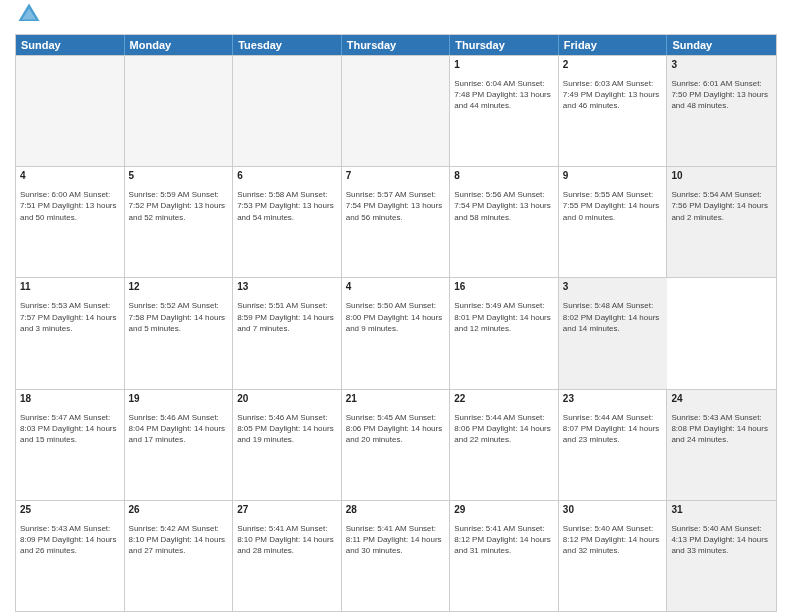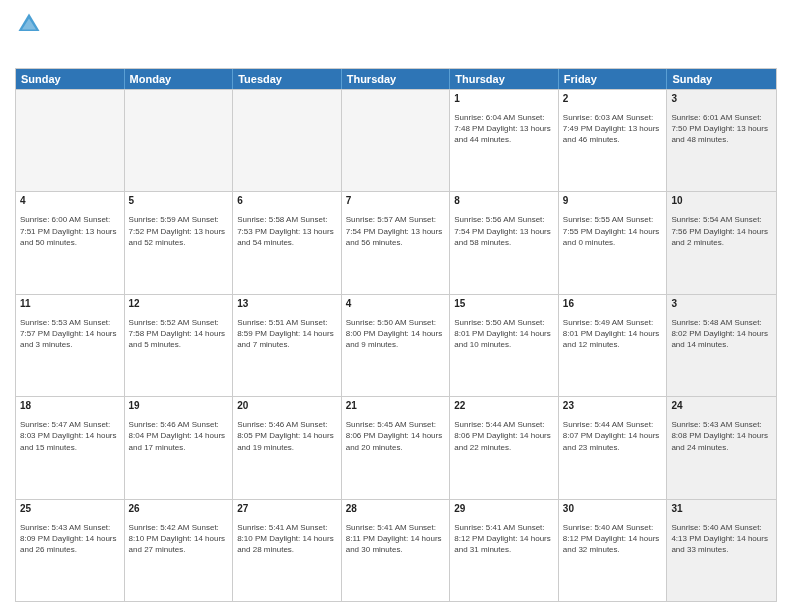--- a/index.html
+++ b/index.html
@@ -6,24 +6,23 @@
     body {
       width: 792px;
       height: 612px;
       font-family: Arial, sans-serif;
       background: #fff;
       overflow: hidden;
     }
     .page {
       width: 792px;
       height: 612px;
-      padding: 10px 15px;
+      padding: 0 15px;
       display: flex;
       flex-direction: column;
-      gap: 24px;
     }
     .header {
       display: flex;
       justify-content: space-between;
       align-items: flex-start;
       margin-bottom: 6px;
     }
     .logo {
       display: flex;
       align-items: center;
@@ -243,27 +242,20 @@
 and 7 minutes.</div>
           </div>
           <div class="cal-cell">
             <div class="day-num">4</div>
             <div class="day-info">Sunrise: 5:50 AM
 Sunset: 8:00 PM
 Daylight: 14 hours
 and 9 minutes.</div>
           </div>
           <div class="cal-cell">
-            <div class="day-num">15</div>
-            <div class="day-info">Sunrise: 5:50 AM
-Sunset: 8:01 PM
-Daylight: 14 hours
-and 10 minutes.</div>
-          </div>
-          <div class="cal-cell">
             <div class="day-num">16</div>
             <div class="day-info">Sunrise: 5:49 AM
 Sunset: 8:01 PM
 Daylight: 14 hours
 and 12 minutes.</div>
           </div>
           <div class="cal-cell shaded">
             <div class="day-num">3</div>
             <div class="day-info">Sunrise: 5:48 AM
 Sunset: 8:02 PM

